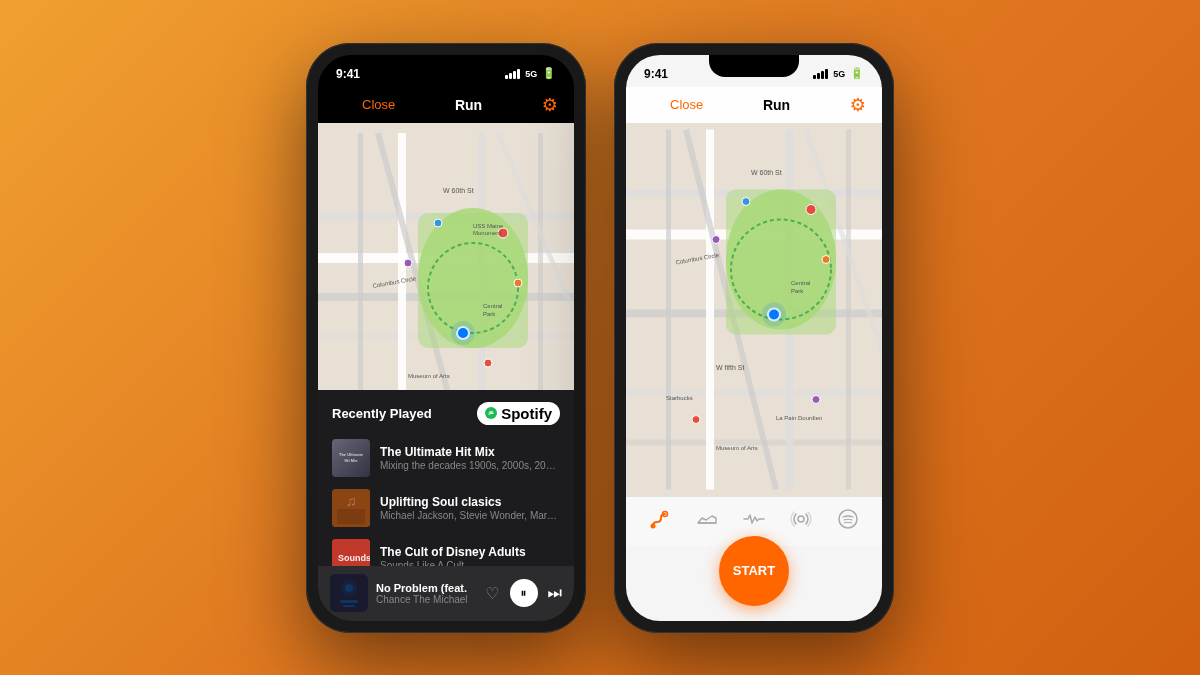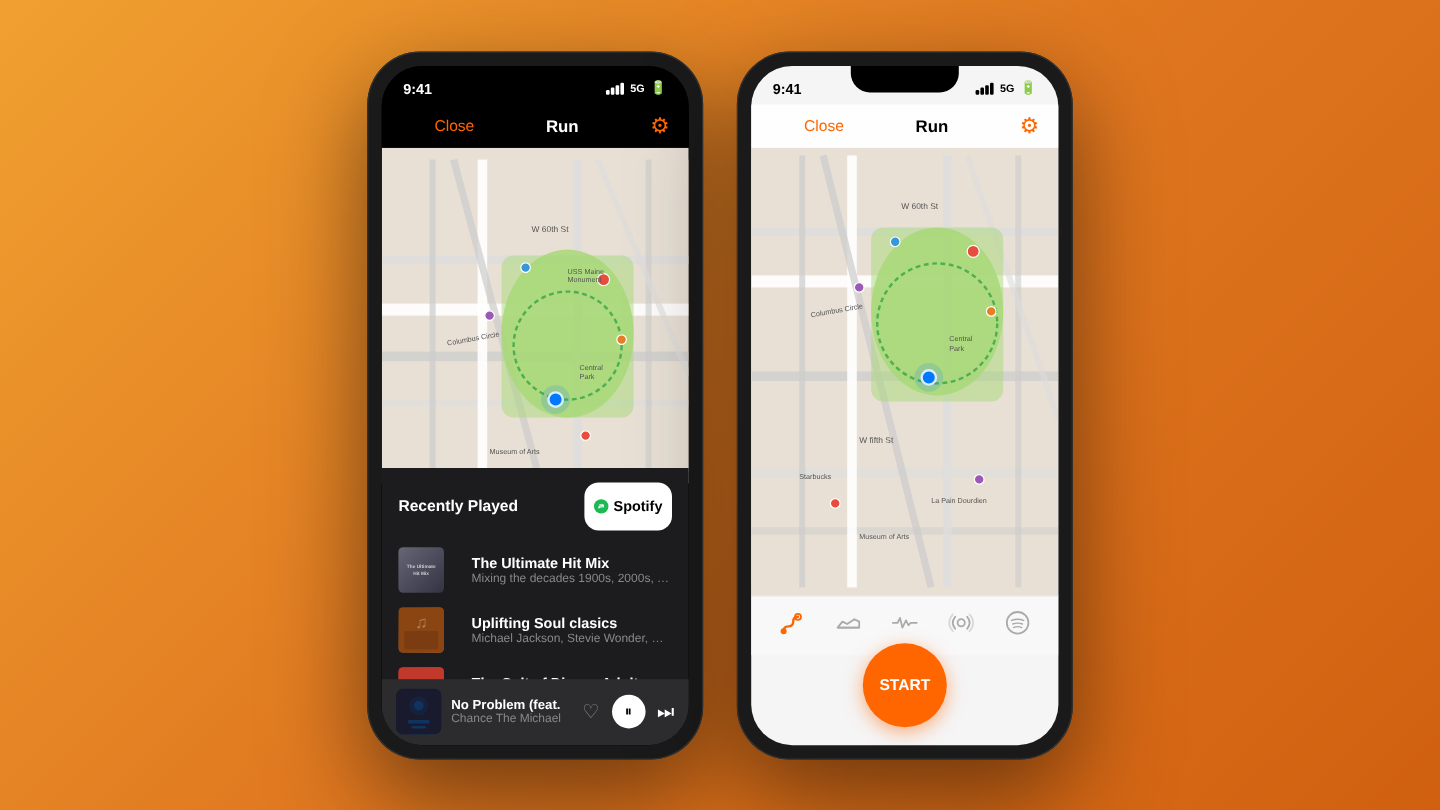--- a/index.html
+++ b/index.html
@@ -139,22 +139,22 @@
       font-weight: 700;
       color: #fff;
     }
 
     .spotify-badge {
       display: flex;
       align-items: center;
       gap: 4px;
       background: #fff;
       border-radius: 12px;
-      padding: 13px 8px;
-      font-size: 12px;
+      padding: 3px 8px;
+      font-size: 15px;
       font-weight: 700;
       color: #000;
     }
 
     .spotify-icon {
       width: 12px;
       height: 12px;
       background: #1db954;
       border-radius: 50%;
       display: flex;
@@ -175,21 +175,21 @@
 
     .track-thumb {
       width: 38px;
       height: 38px;
       border-radius: 4px;
       flex-shrink: 0;
       overflow: hidden;
       position: relative;
     }
 
-    .track-info { flex: 1; min-width: 0; margin-left: 13px; }
+    .track-info { flex: 1; min-width: 0; }
     .track-name {
       font-size: 12px;
       font-weight: 600;
       color: #fff;
       white-space: nowrap;
       overflow: hidden;
       text-overflow: ellipsis;
     }
     .track-desc {
       font-size: 10px;

